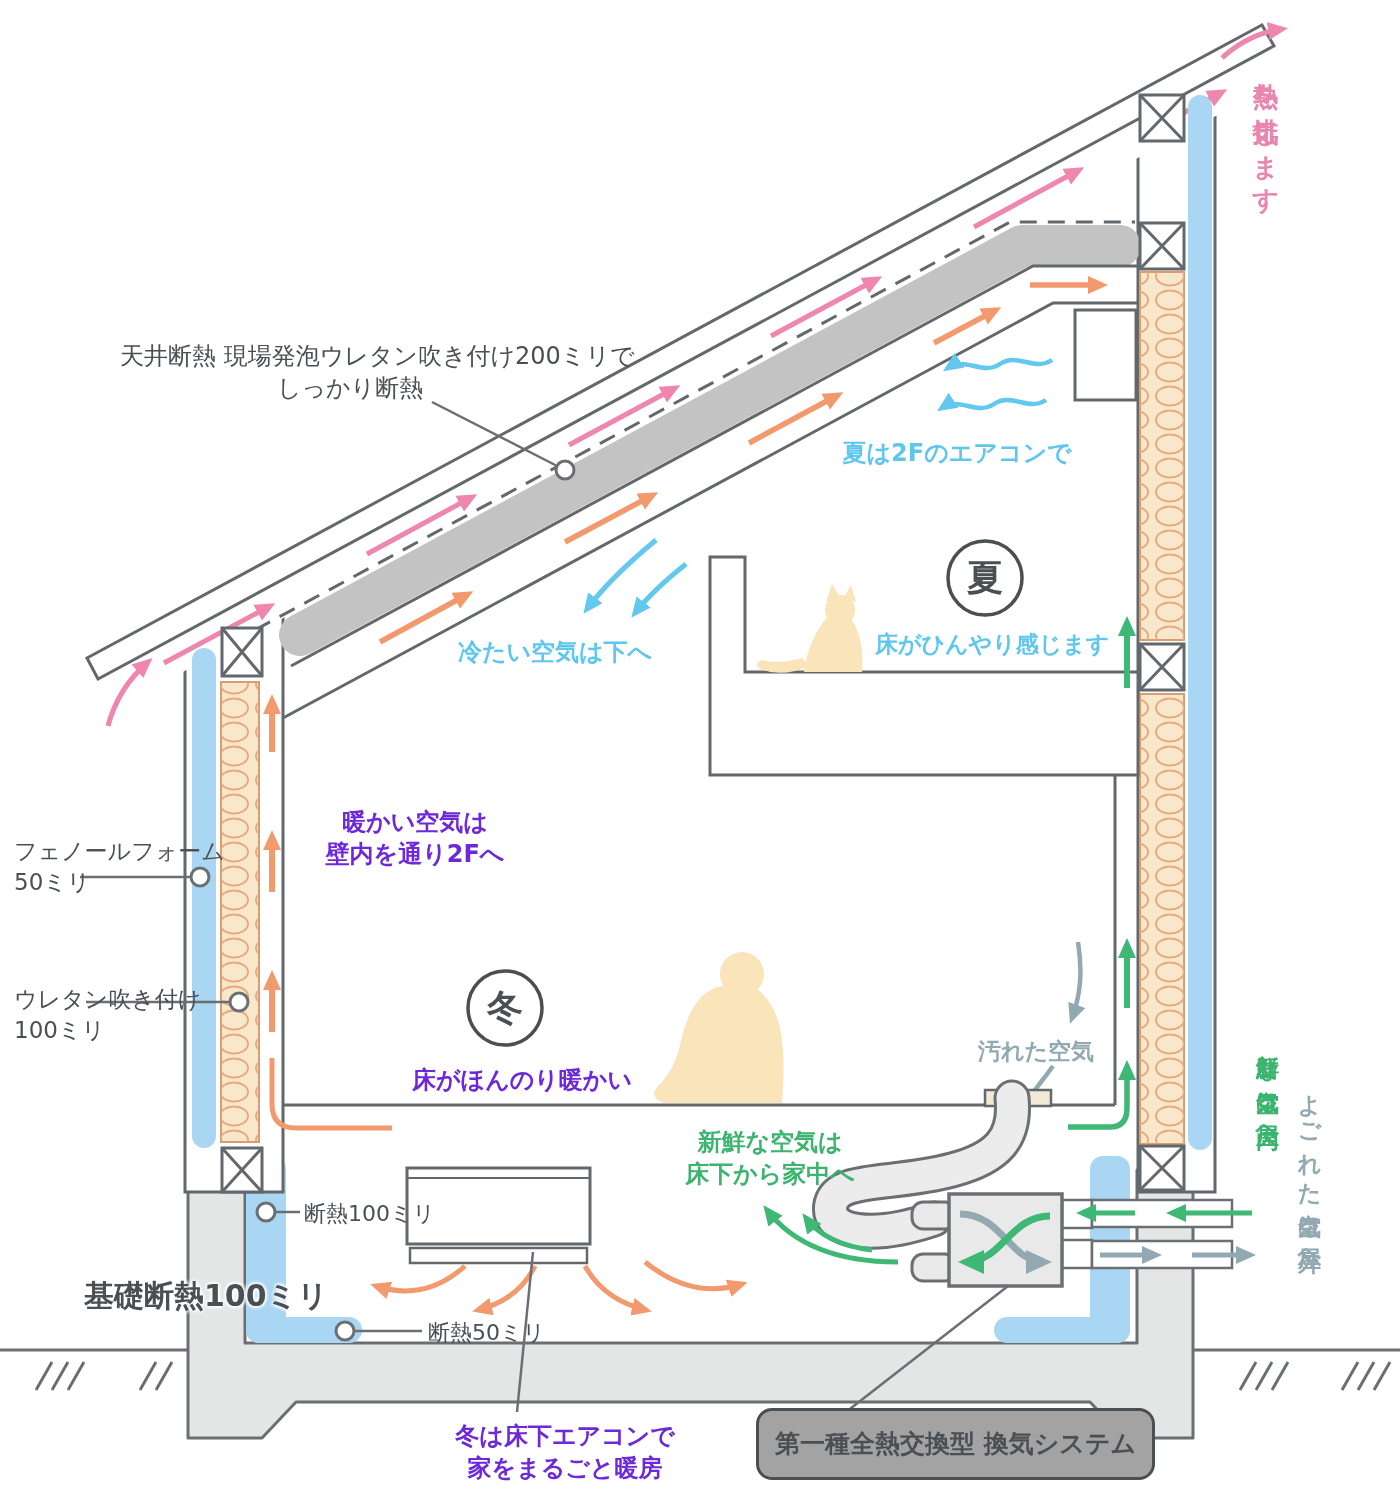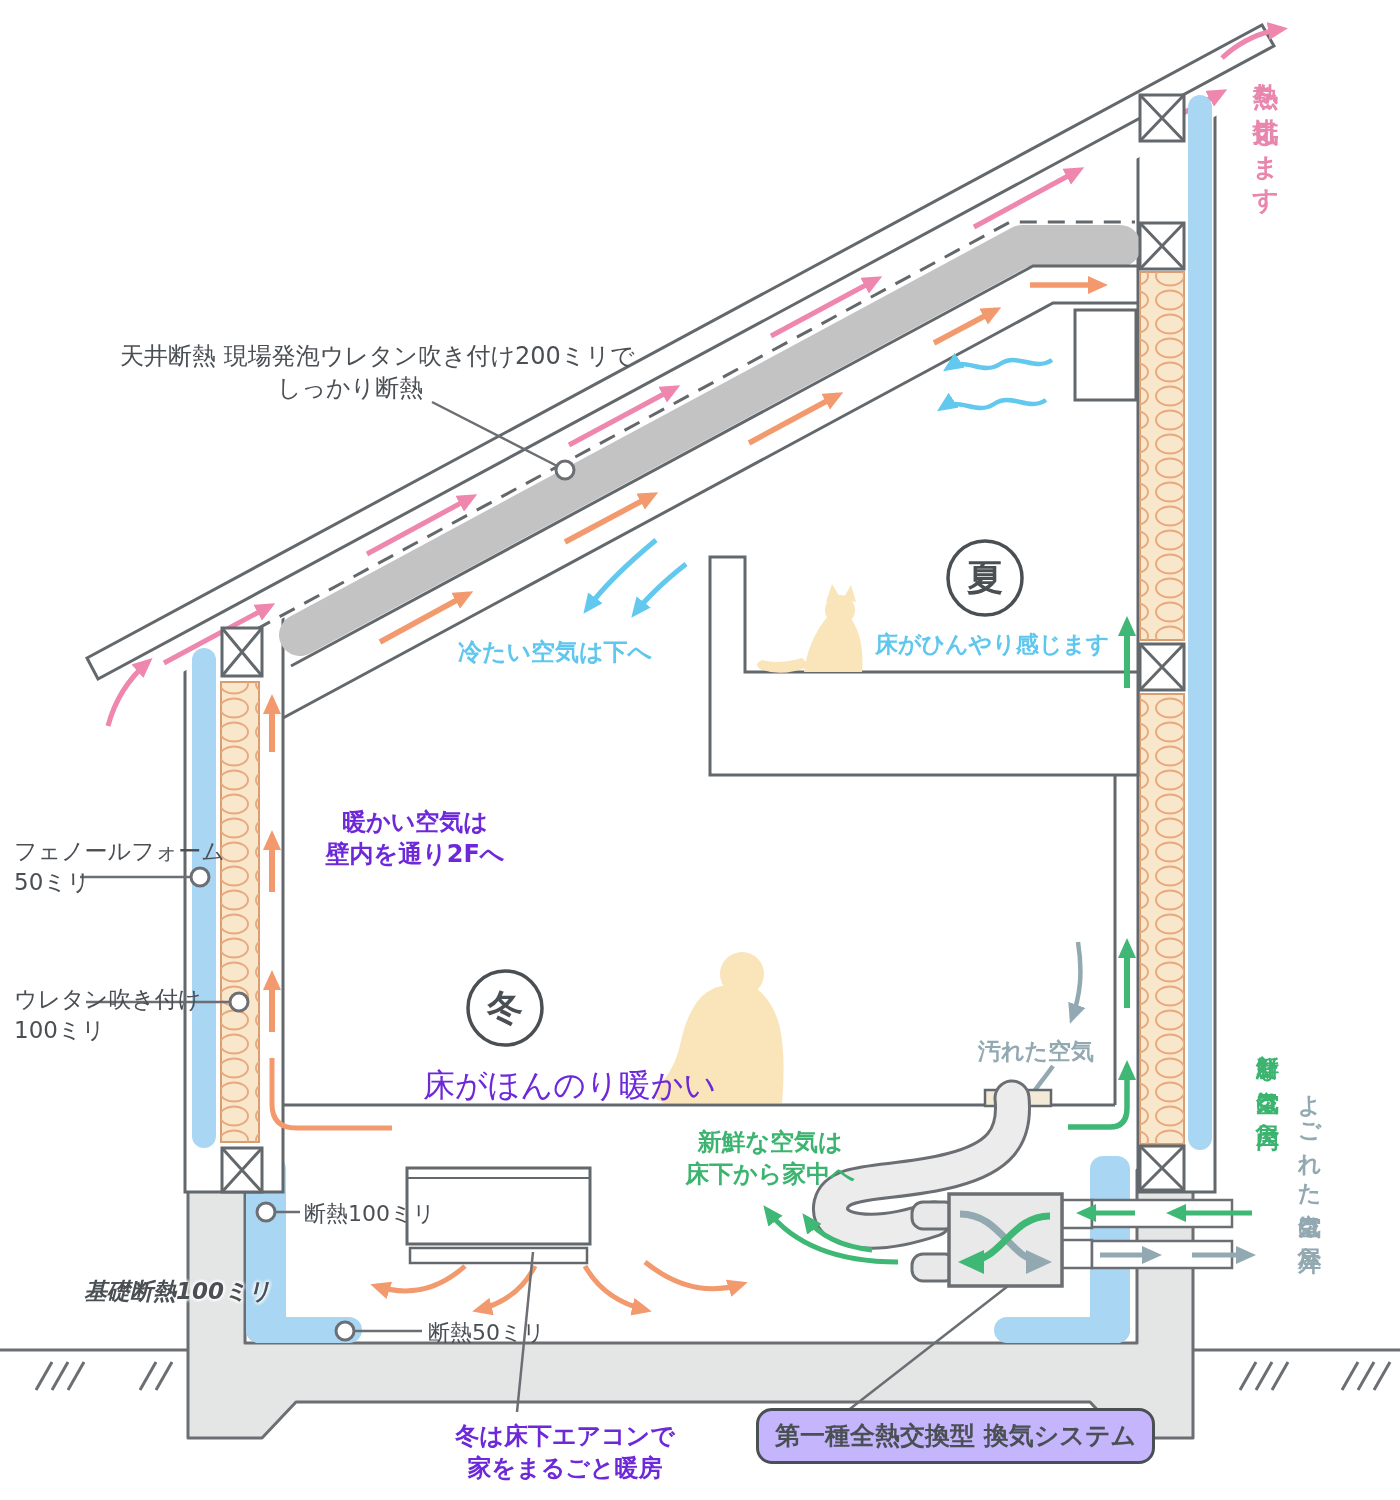--- a/index.html
+++ b/index.html
@@ -12,22 +12,22 @@
   .c-pink{color:#e986ad;}
   .c-cyan{color:#5fc6ee;}
   .c-orange{color:#6d28d9;}
   .c-green{color:#3cb470;}
   .c-gray{color:#93a9b2;}
   .center{text-align:center;}
   .vert{writing-mode:vertical-rl;text-orientation:upright;letter-spacing:3px;}
   .halo{text-shadow:0 0 4px #fff,0 0 4px #fff,0 0 4px #fff,0 0 4px #fff;}
   .badge{position:absolute;width:72px;height:72px;display:flex;align-items:center;justify-content:center;
          font-size:36px;font-weight:600;}
-  .sysbox{position:absolute;border:3.5px solid #4a4f54;border-radius:16px;background:#c4b5fd;
-          padding:8px 16px;font-size:25px;font-weight:600;line-height:1.35;}
+  .sysbox{position:absolute;border:3.5px solid #4a4f54;border-radius:16px;background:#a3a3a3;
+          padding:16px 16px;font-size:25px;font-weight:600;line-height:1.35;}
 </style>
 </head>
 <body>
 
 <div class="stage">
 
 <svg width="1400" height="1500" viewBox="0 0 1400 1500">
   <defs>
     <pattern id="battPat" width="36" height="24" patternUnits="userSpaceOnUse">
       <ellipse cx="18" cy="12" rx="14" ry="9.5" fill="none" stroke="#e8a97e" stroke-width="2"></ellipse>
@@ -244,20 +244,21 @@
 </svg>
 
 <div class="lbl c-dark center" style="left:120px;top:340px;width:460px;font-size:24px;text-align:center;">
   <span class="ln">天井断熱 現場発泡ウレタン吹き付け200ミリで</span>
   <span class="ln">しっかり断熱</span>
 </div>
 
 <div class="lbl c-pink vert" style="left:1248px;top:62px;font-size:26px;font-weight:600;">熱を排気します</div>
 
 <div class="lbl c-cyan center" style="left:807px;top:437px;width:300px;font-size:24px;font-weight:600;">
+  <span class="ln">夏は2Fのエアコンで</span>
 </div>
 
 <div class="lbl c-cyan center" style="left:455px;top:636px;width:200px;font-size:24px;font-weight:700;">冷たい空気は下へ</div>
 
 <div class="lbl c-cyan center" style="left:875px;top:629px;width:230px;font-size:23px;font-weight:600;">床がひんやり感じます</div>
 
 <div class="badge c-dark" style="left:949px;top:542px;">夏</div>
 <div class="badge c-dark" style="left:469px;top:972px;">冬</div>
 
 <div class="lbl c-orange center" style="left:310px;top:806px;width:210px;font-size:24px;font-weight:600;">
@@ -268,32 +269,32 @@
 <div class="lbl c-dark" style="left:14px;top:836px;font-size:23px;">
   <span class="ln">フェノールフォーム</span>
   <span class="ln">50ミリ</span>
 </div>
 
 <div class="lbl c-dark" style="left:14px;top:984px;font-size:23px;">
   <span class="ln">ウレタン吹き付け</span>
   <span class="ln">100ミリ</span>
 </div>
 
-<div class="lbl c-orange center" style="left:423px;top:1064px;width:220px;font-size:32px;font-weight:400;">床がほんのり暖かい</div>
+<div class="lbl c-orange center" style="left:412px;top:1064px;width:220px;font-size:24px;font-weight:700;">床がほんのり暖かい</div>
 
 <div class="lbl c-gray center" style="left:956px;top:1036px;width:160px;font-size:23px;font-weight:600;">汚れた空気</div>
 
 <div class="lbl c-green center" style="left:660px;top:1126px;width:220px;font-size:24px;font-weight:600;">
   <span class="ln">新鮮な空気は</span>
   <span class="ln">床下から家中へ</span>
 </div>
 
 <div class="lbl c-dark" style="left:304px;top:1199px;font-size:22px;">断熱100ミリ</div>
 <div class="lbl c-dark" style="left:428px;top:1318px;font-size:22px;">断熱50ミリ</div>
-<div class="lbl c-dark halo" style="left:84px;top:1276px;font-size:23px;font-weight:600;font-style:italic;">基礎断熱100ミリ</div>
+<div class="lbl c-dark halo" style="left:84px;top:1276px;font-size:30px;font-weight:600;">基礎断熱100ミリ</div>
 
 <div class="lbl c-orange center" style="left:455px;top:1420px;width:220px;font-size:24px;font-weight:600;">
   <span class="ln">冬は床下エアコンで</span>
   <span class="ln">家をまるごと暖房</span>
 </div>
 
 <div class="sysbox c-dark" style="left:756px;top:1408px;">
   <span class="ln">第一種全熱交換型</span>
   <span class="ln">換気システム</span>
 </div>

